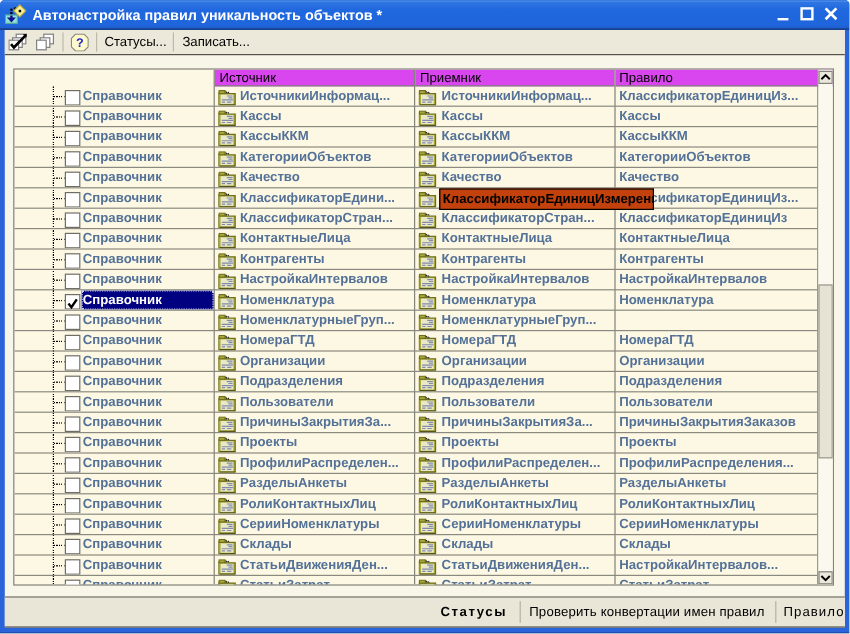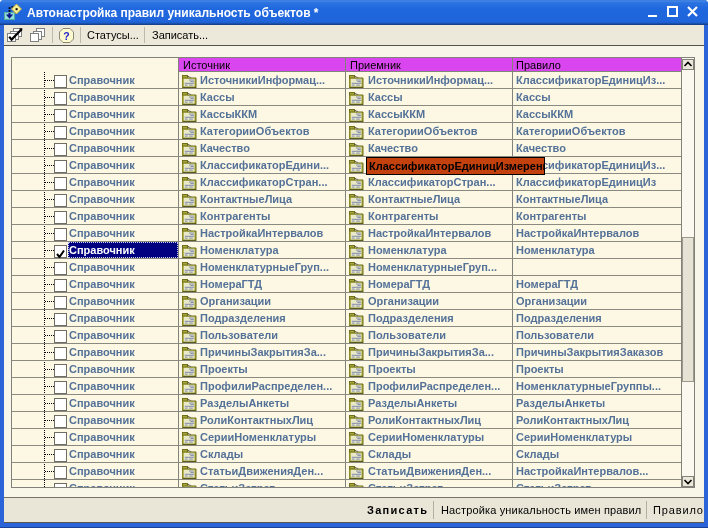--- a/index.html
+++ b/index.html
@@ -528,21 +528,21 @@
 <div class="ct" style="left:188px;width:144px">ПрофилиРаспределен...</div>
 <svg class="fic" style="left:337px;top:3px" width="15" height="13" viewBox="0 0 15 13">
 <path d="M0,2 h5 l1,1 h8 v10 h-14 z" fill="#a8a838" stroke="#6f6f1d" stroke-width="1" stroke-linejoin="miter"></path>
 <rect x="0.5" y="0.5" width="5" height="2.5" fill="#a8a838" stroke="#6f6f1d"></rect>
 <path d="M6.0,1.2 l1.2,1.2 M7.9,1.7 l0.8,0.8" stroke="#23231a" stroke-width="1"></path>
 <rect x="1.8" y="3.8" width="10.7" height="7.8" fill="#e9e9c6"></rect>
 <path d="M7,5 h4.8 M8.4,6.6 h3.4 M2.8,8.3 h9.4 M2.8,10.1 h2.8 M7.2,10.1 h3.6" stroke="#838aad" stroke-width="1"></path>
 <path d="M1,12.4 h13" stroke="#55551a" stroke-width="1"></path>
 </svg>
 <div class="ct" style="left:356px;width:143px">ПрофилиРаспределен...</div>
-<div class="ct" style="left:504px;width:164px">НоменклатурныеГруппы...</div>
+<div class="ct" style="left:504px;width:164px">ПрофилиРаспределения...</div>
 </div>
 <div class="row" style="top:337px">
 <div class="treeh"></div>
 <div class="cb"></div>
 <div class="ct" style="left:57px;width:108px">Справочник</div>
 <svg class="fic" style="left:170px;top:3px" width="15" height="13" viewBox="0 0 15 13">
 <path d="M0,2 h5 l1,1 h8 v10 h-14 z" fill="#a8a838" stroke="#6f6f1d" stroke-width="1" stroke-linejoin="miter"></path>
 <rect x="0.5" y="0.5" width="5" height="2.5" fill="#a8a838" stroke="#6f6f1d"></rect>
 <path d="M6.0,1.2 l1.2,1.2 M7.9,1.7 l0.8,0.8" stroke="#23231a" stroke-width="1"></path>
 <rect x="1.8" y="3.8" width="10.7" height="7.8" fill="#e9e9c6"></rect>
@@ -690,20 +690,20 @@
           </div>
 <div id="thumb"></div>
 <div class="sbtn" style="top:418px">
             <svg width="10" height="9" viewBox="0 0 10 9">
               <path d="M1.5,3 L5,6.5 L8.5,3" stroke="#000" stroke-width="1.6" fill="none"></path>
             </svg>
           </div>
 </div>
 </div>
 <div id="cbar" class="abs">
-<div class="bbtn" style="left:363px;font-weight:bold;letter-spacing:1.3px">Записать</div>
+<div class="bbtn" style="left:363px;font-weight:bold;letter-spacing:1.3px">Статусы</div>
 <div class="bsep" style="left:429px"></div>
-<div class="bbtn" style="left:437px;letter-spacing:0.15px">Настройка уникальность имен правил</div>
+<div class="bbtn" style="left:437px;letter-spacing:0.15px">Проверить конвертации имен правил</div>
 <div class="bsep" style="left:642px"></div>
 <div class="bbtn" style="left:649px;letter-spacing:0.85px">Правило</div>
 </div>
 </div>
 <div class="abs" style="left:0;top:527px;width:708px;height:1px;background:#1a4196"></div>
 </div>
 </body></html>

